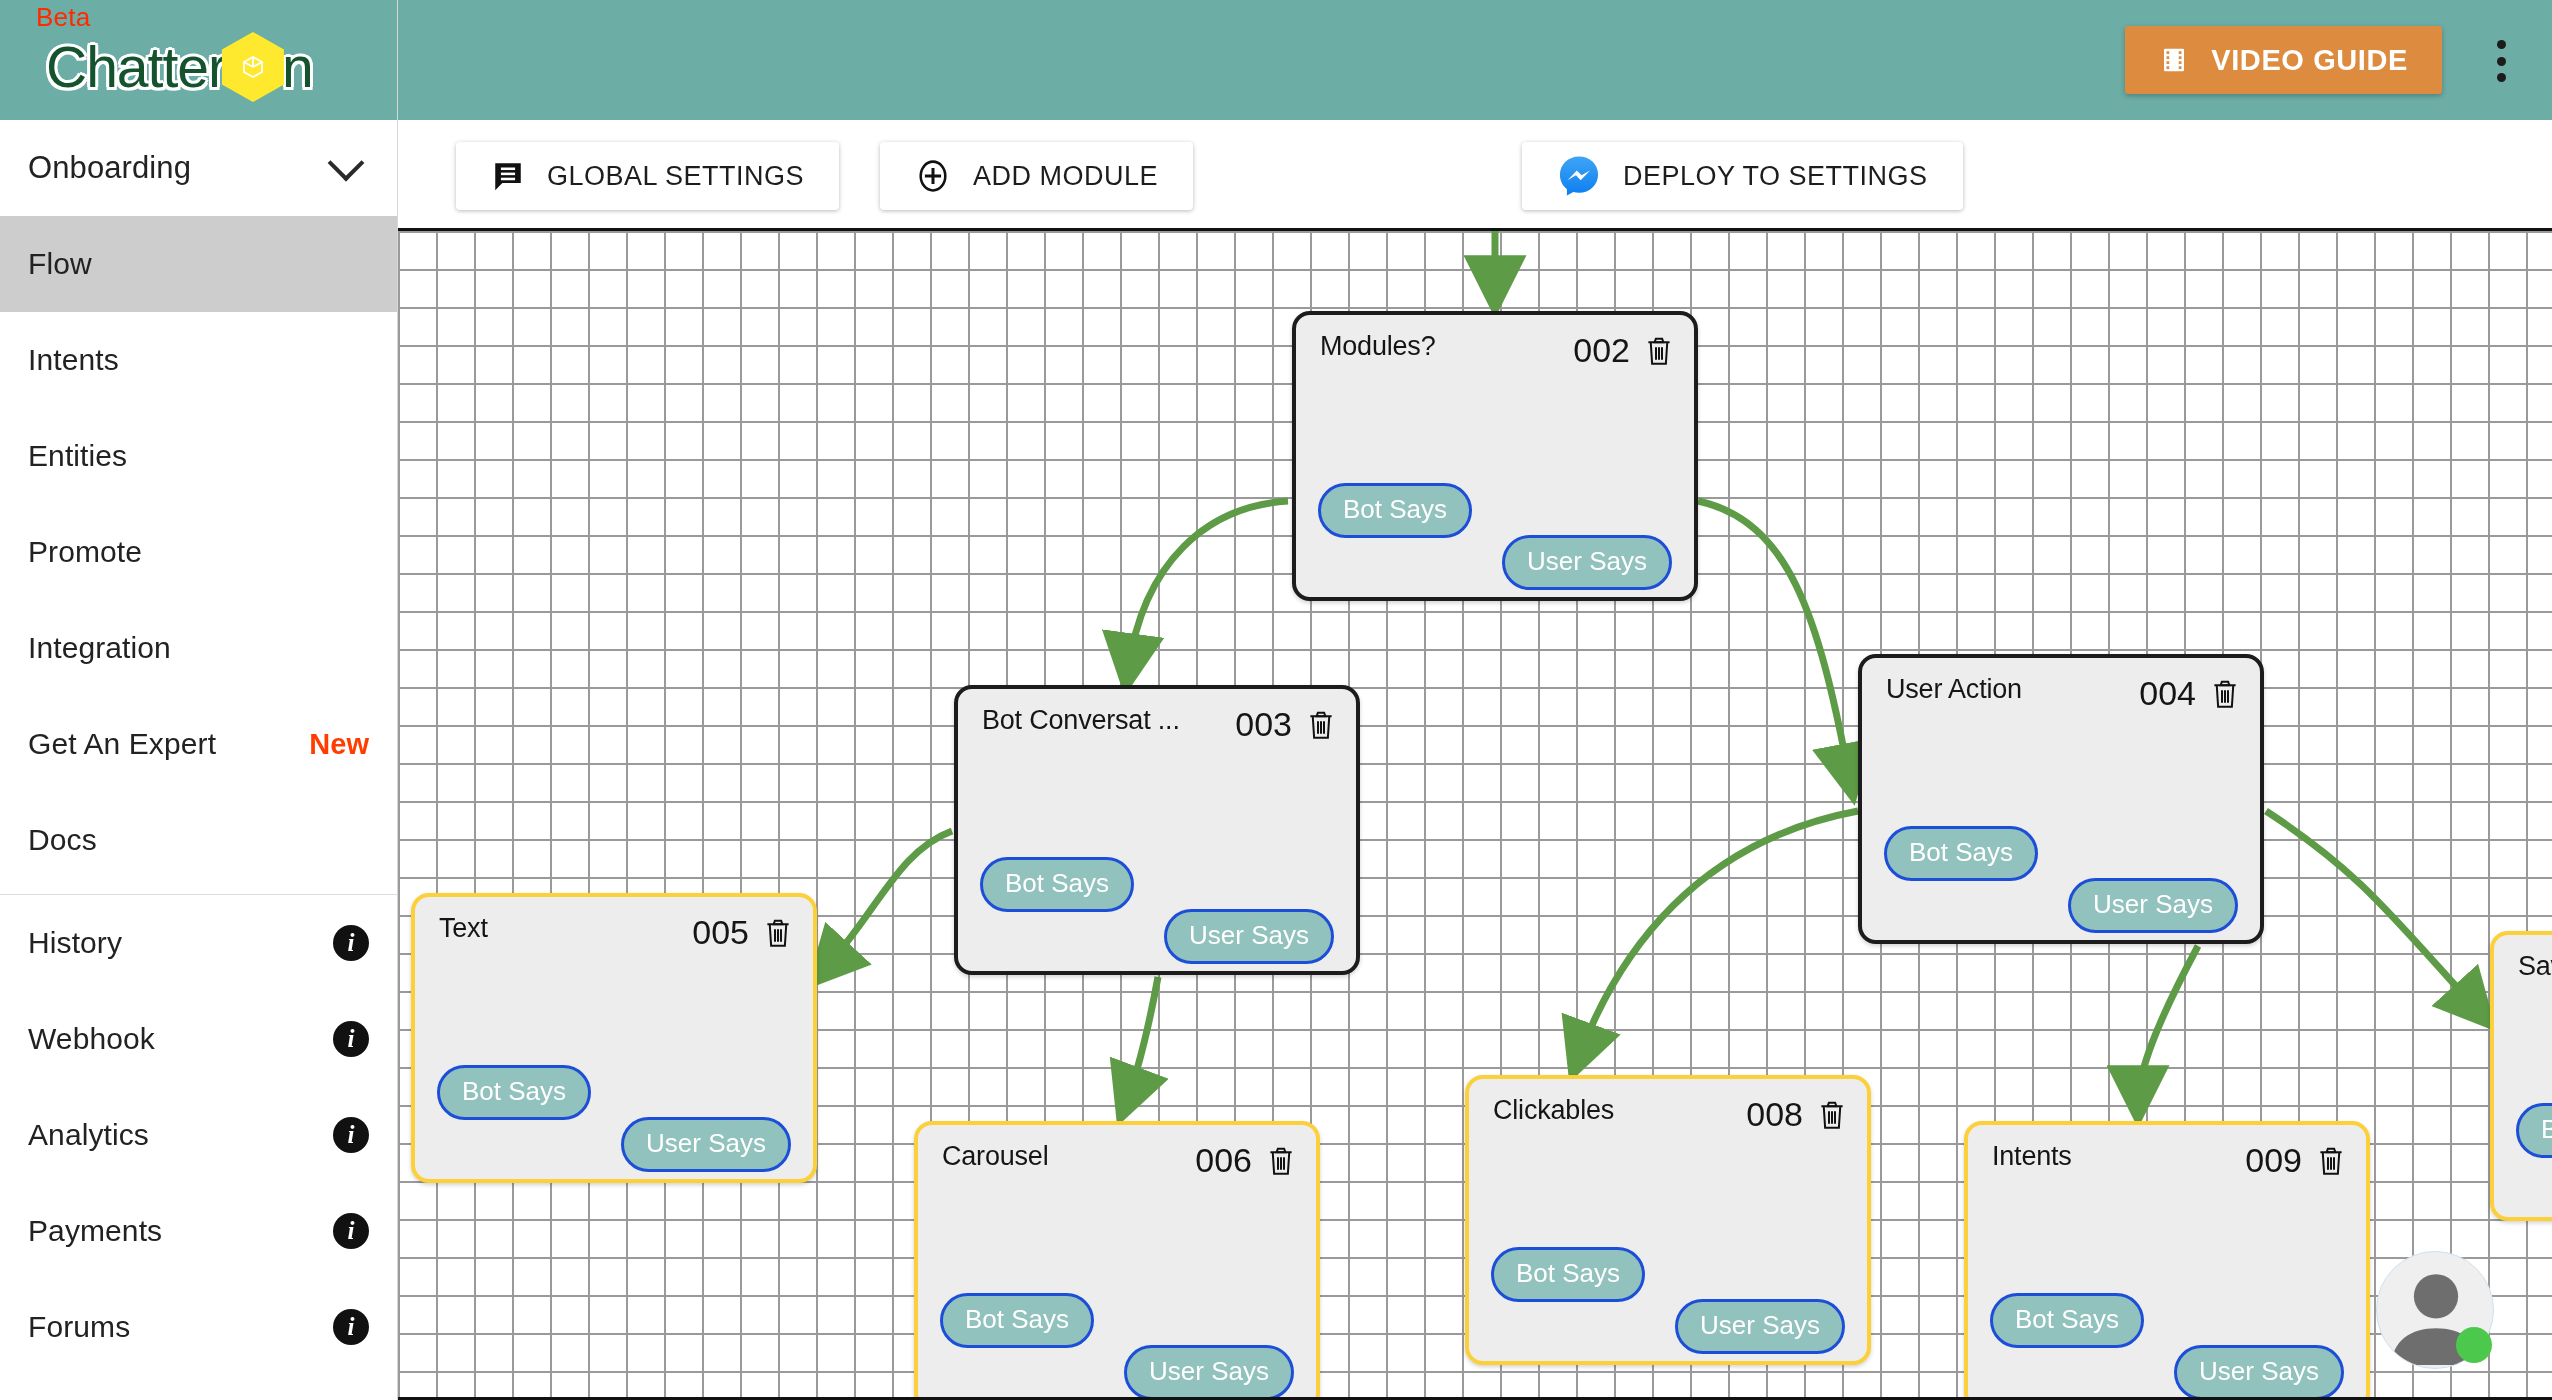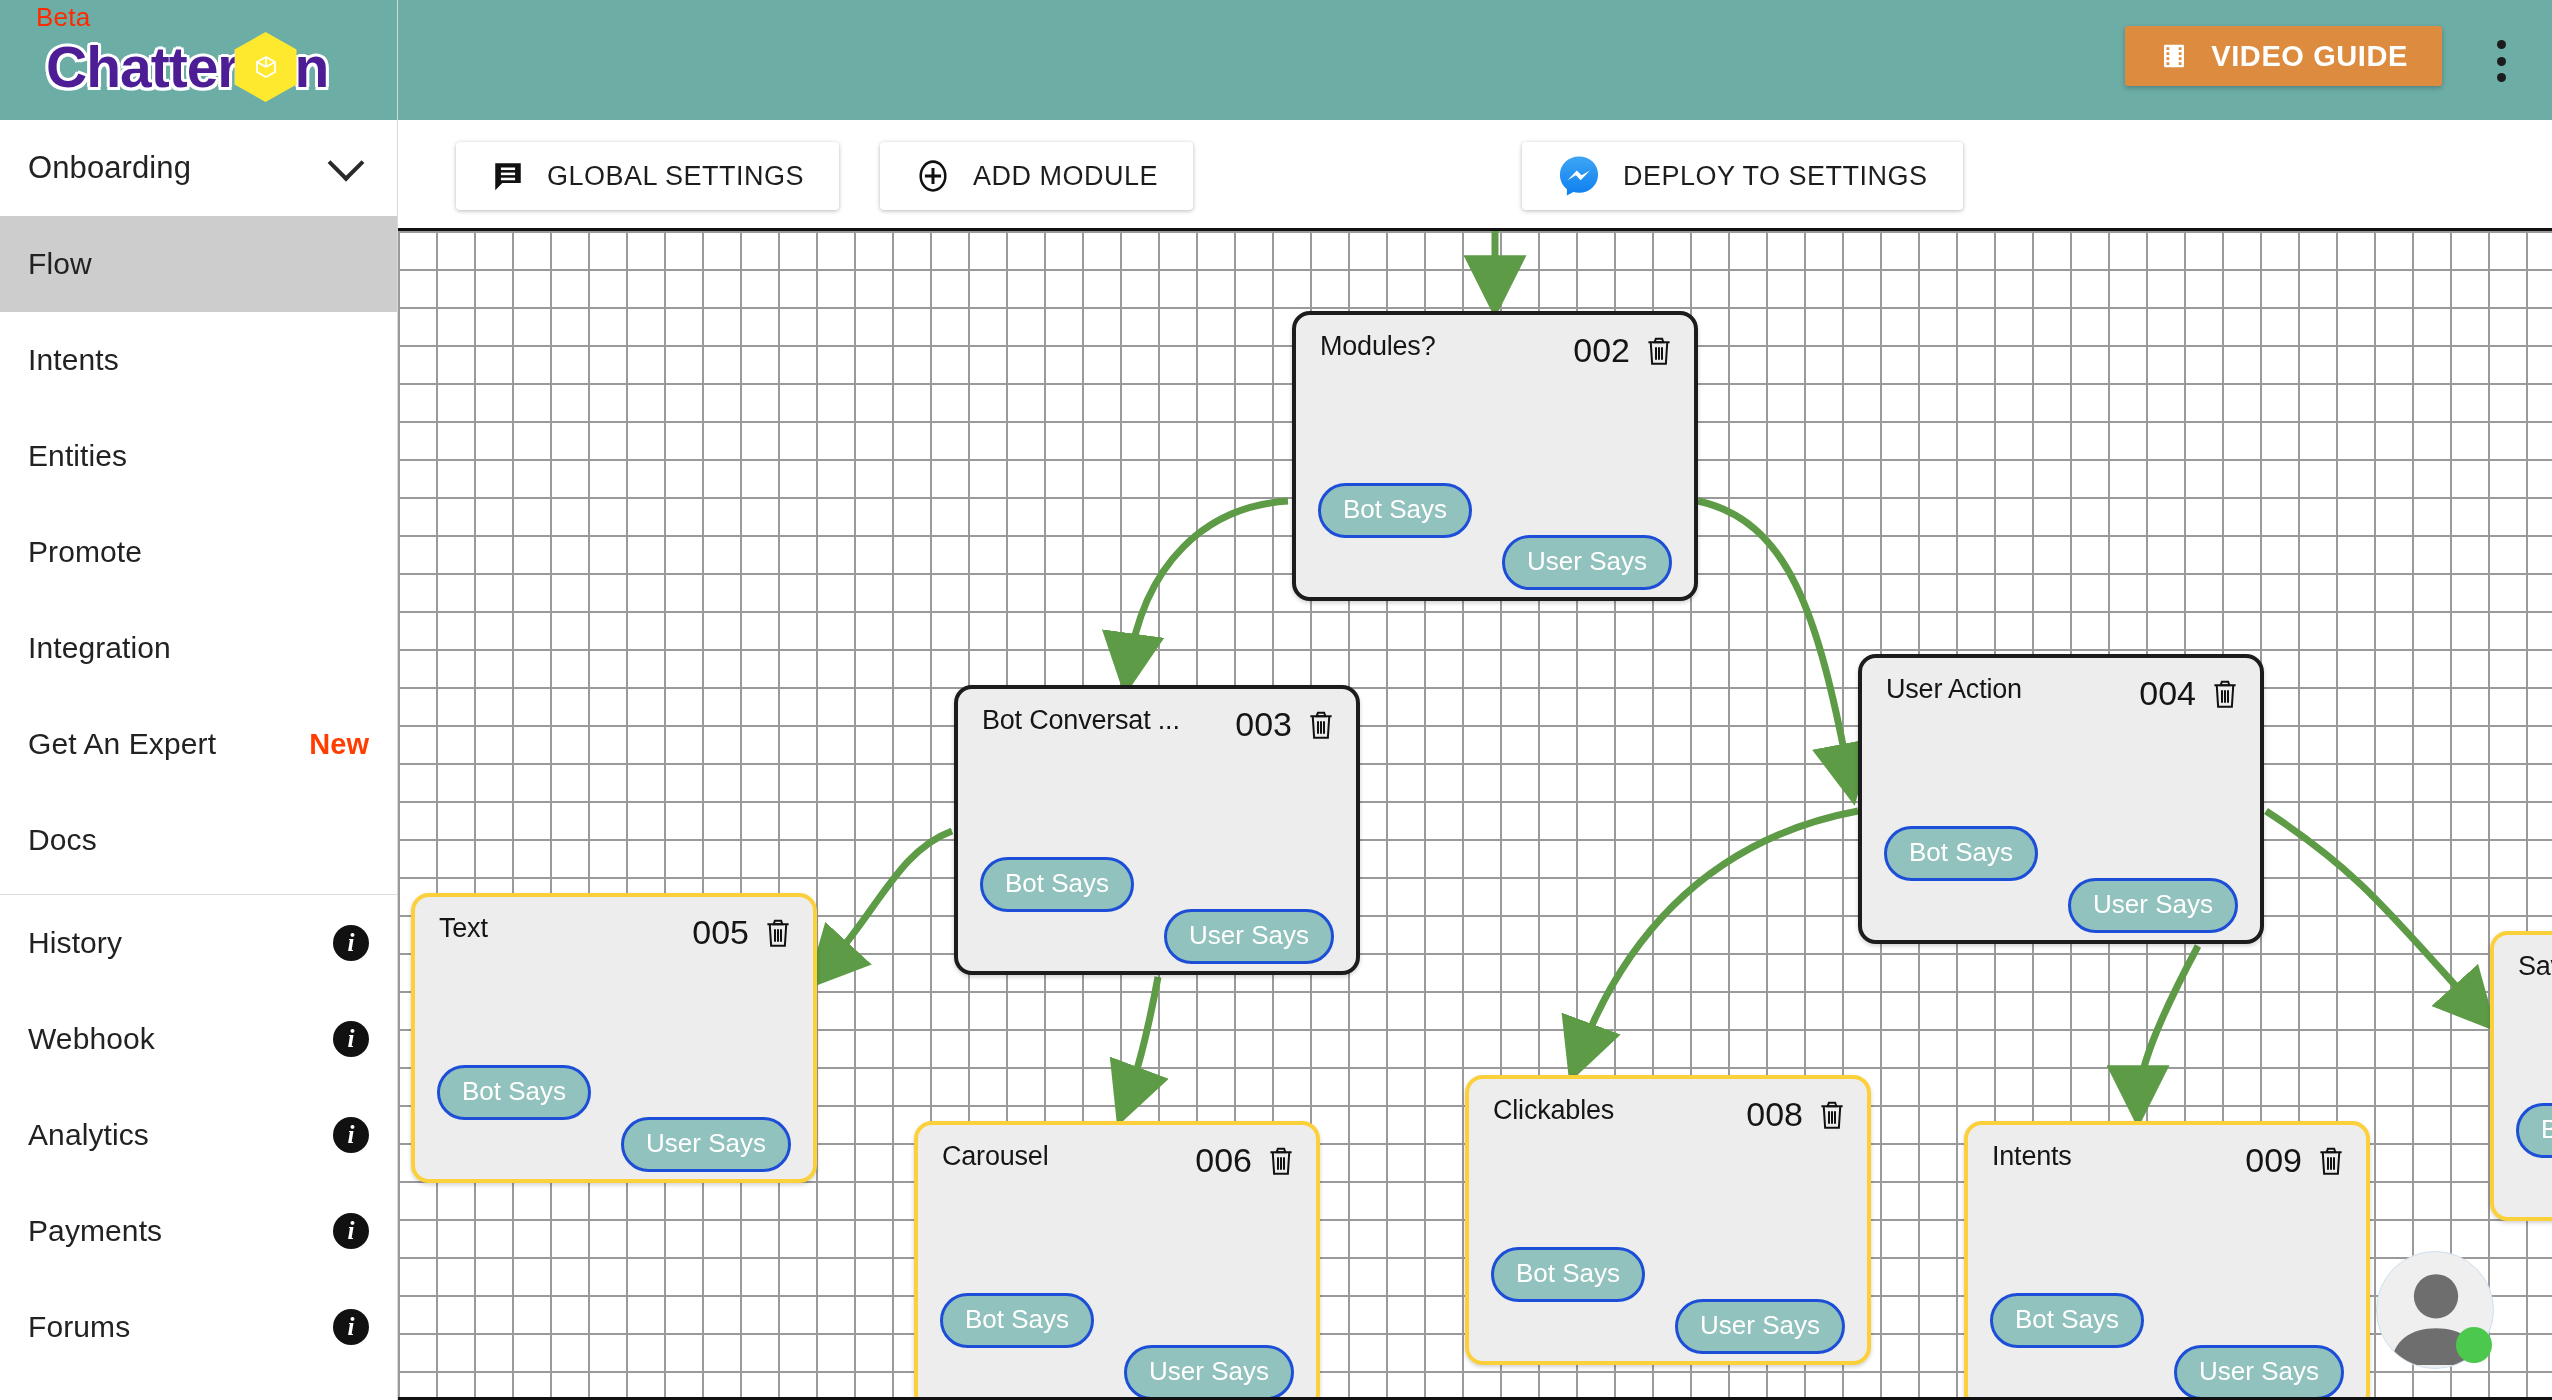--- a/index.html
+++ b/index.html
@@ -30,21 +30,21 @@
     position: absolute; left: 36px; top: 2px;
     color: #ff2a00;
     font-size: 26px;
     letter-spacing: .2px;
   }
   #logo-wrap {
     position: absolute; left: 46px; top: 32px;
     display: flex; align-items: center;
   }
   .logo-text {
-    font-size: 57px; font-weight: bold; color: #4c1d95;
+    font-size: 57px; font-weight: normal; color: #14532d;
     letter-spacing: -1px;
     text-shadow: -2.5px -2.5px 0 #fff, 2.5px -2.5px 0 #fff,
                  -2.5px 2.5px 0 #fff, 2.5px 2.5px 0 #fff,
                   0 -3px 0 #fff, 0 3px 0 #fff, -3px 0 0 #fff, 3px 0 0 #fff;
   }
   .logo-hex {
     position: relative;
     width: 62px; height: 70px;
     margin: 0 -2px 0 -4px;
     display: inline-block;
@@ -93,21 +93,21 @@
 
   
   #topbar {
     position: absolute; left: 398px; top: 0;
     width: 2154px; height: 120px;
     background: #6cada6;
     z-index: 25;
   }
   #video-guide-btn {
     position: absolute; right: 110px; top: 26px;
-    height: 60px;
+    height: 68px;
     background: #dd8b3e;
     border: none; border-radius: 3px;
     color: #fff;
     display: flex; align-items: center; gap: 22px;
     padding: 0 34px;
     font-size: 29px; font-weight: bold; letter-spacing: .6px;
     cursor: pointer;
     box-shadow: 0 2px 5px rgba(0,0,0,.25);
   }
   #kebab-btn {

